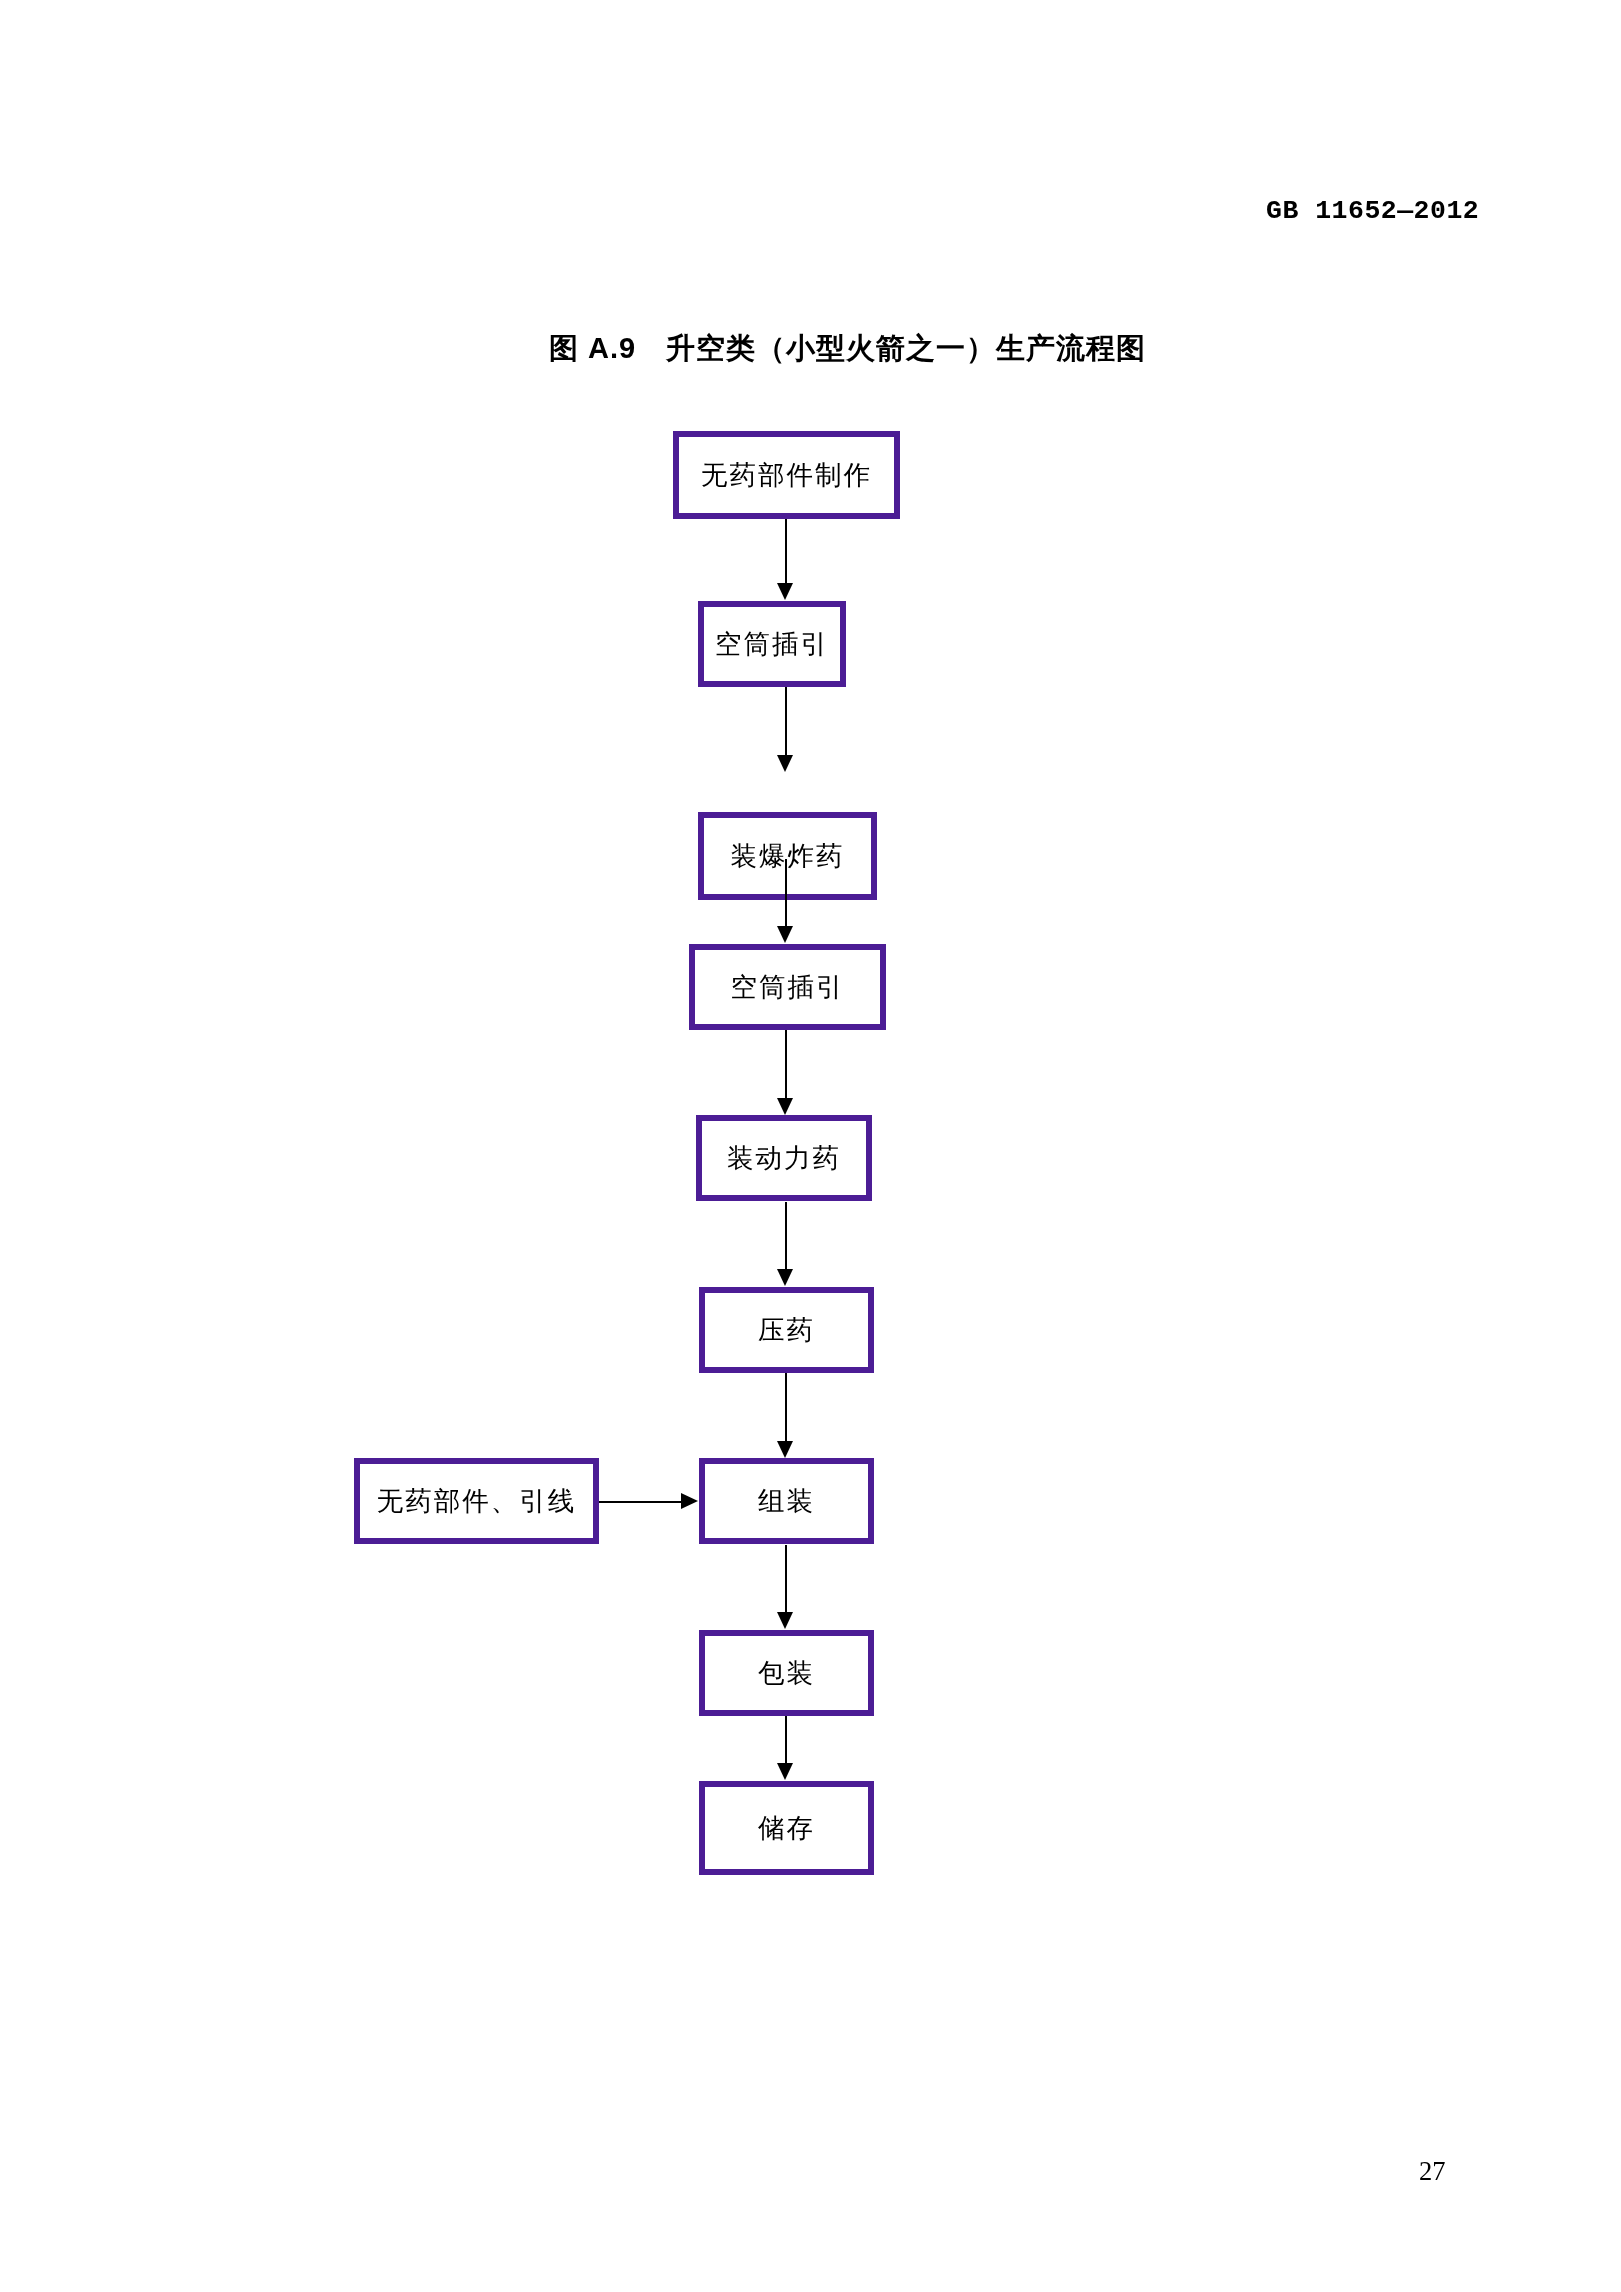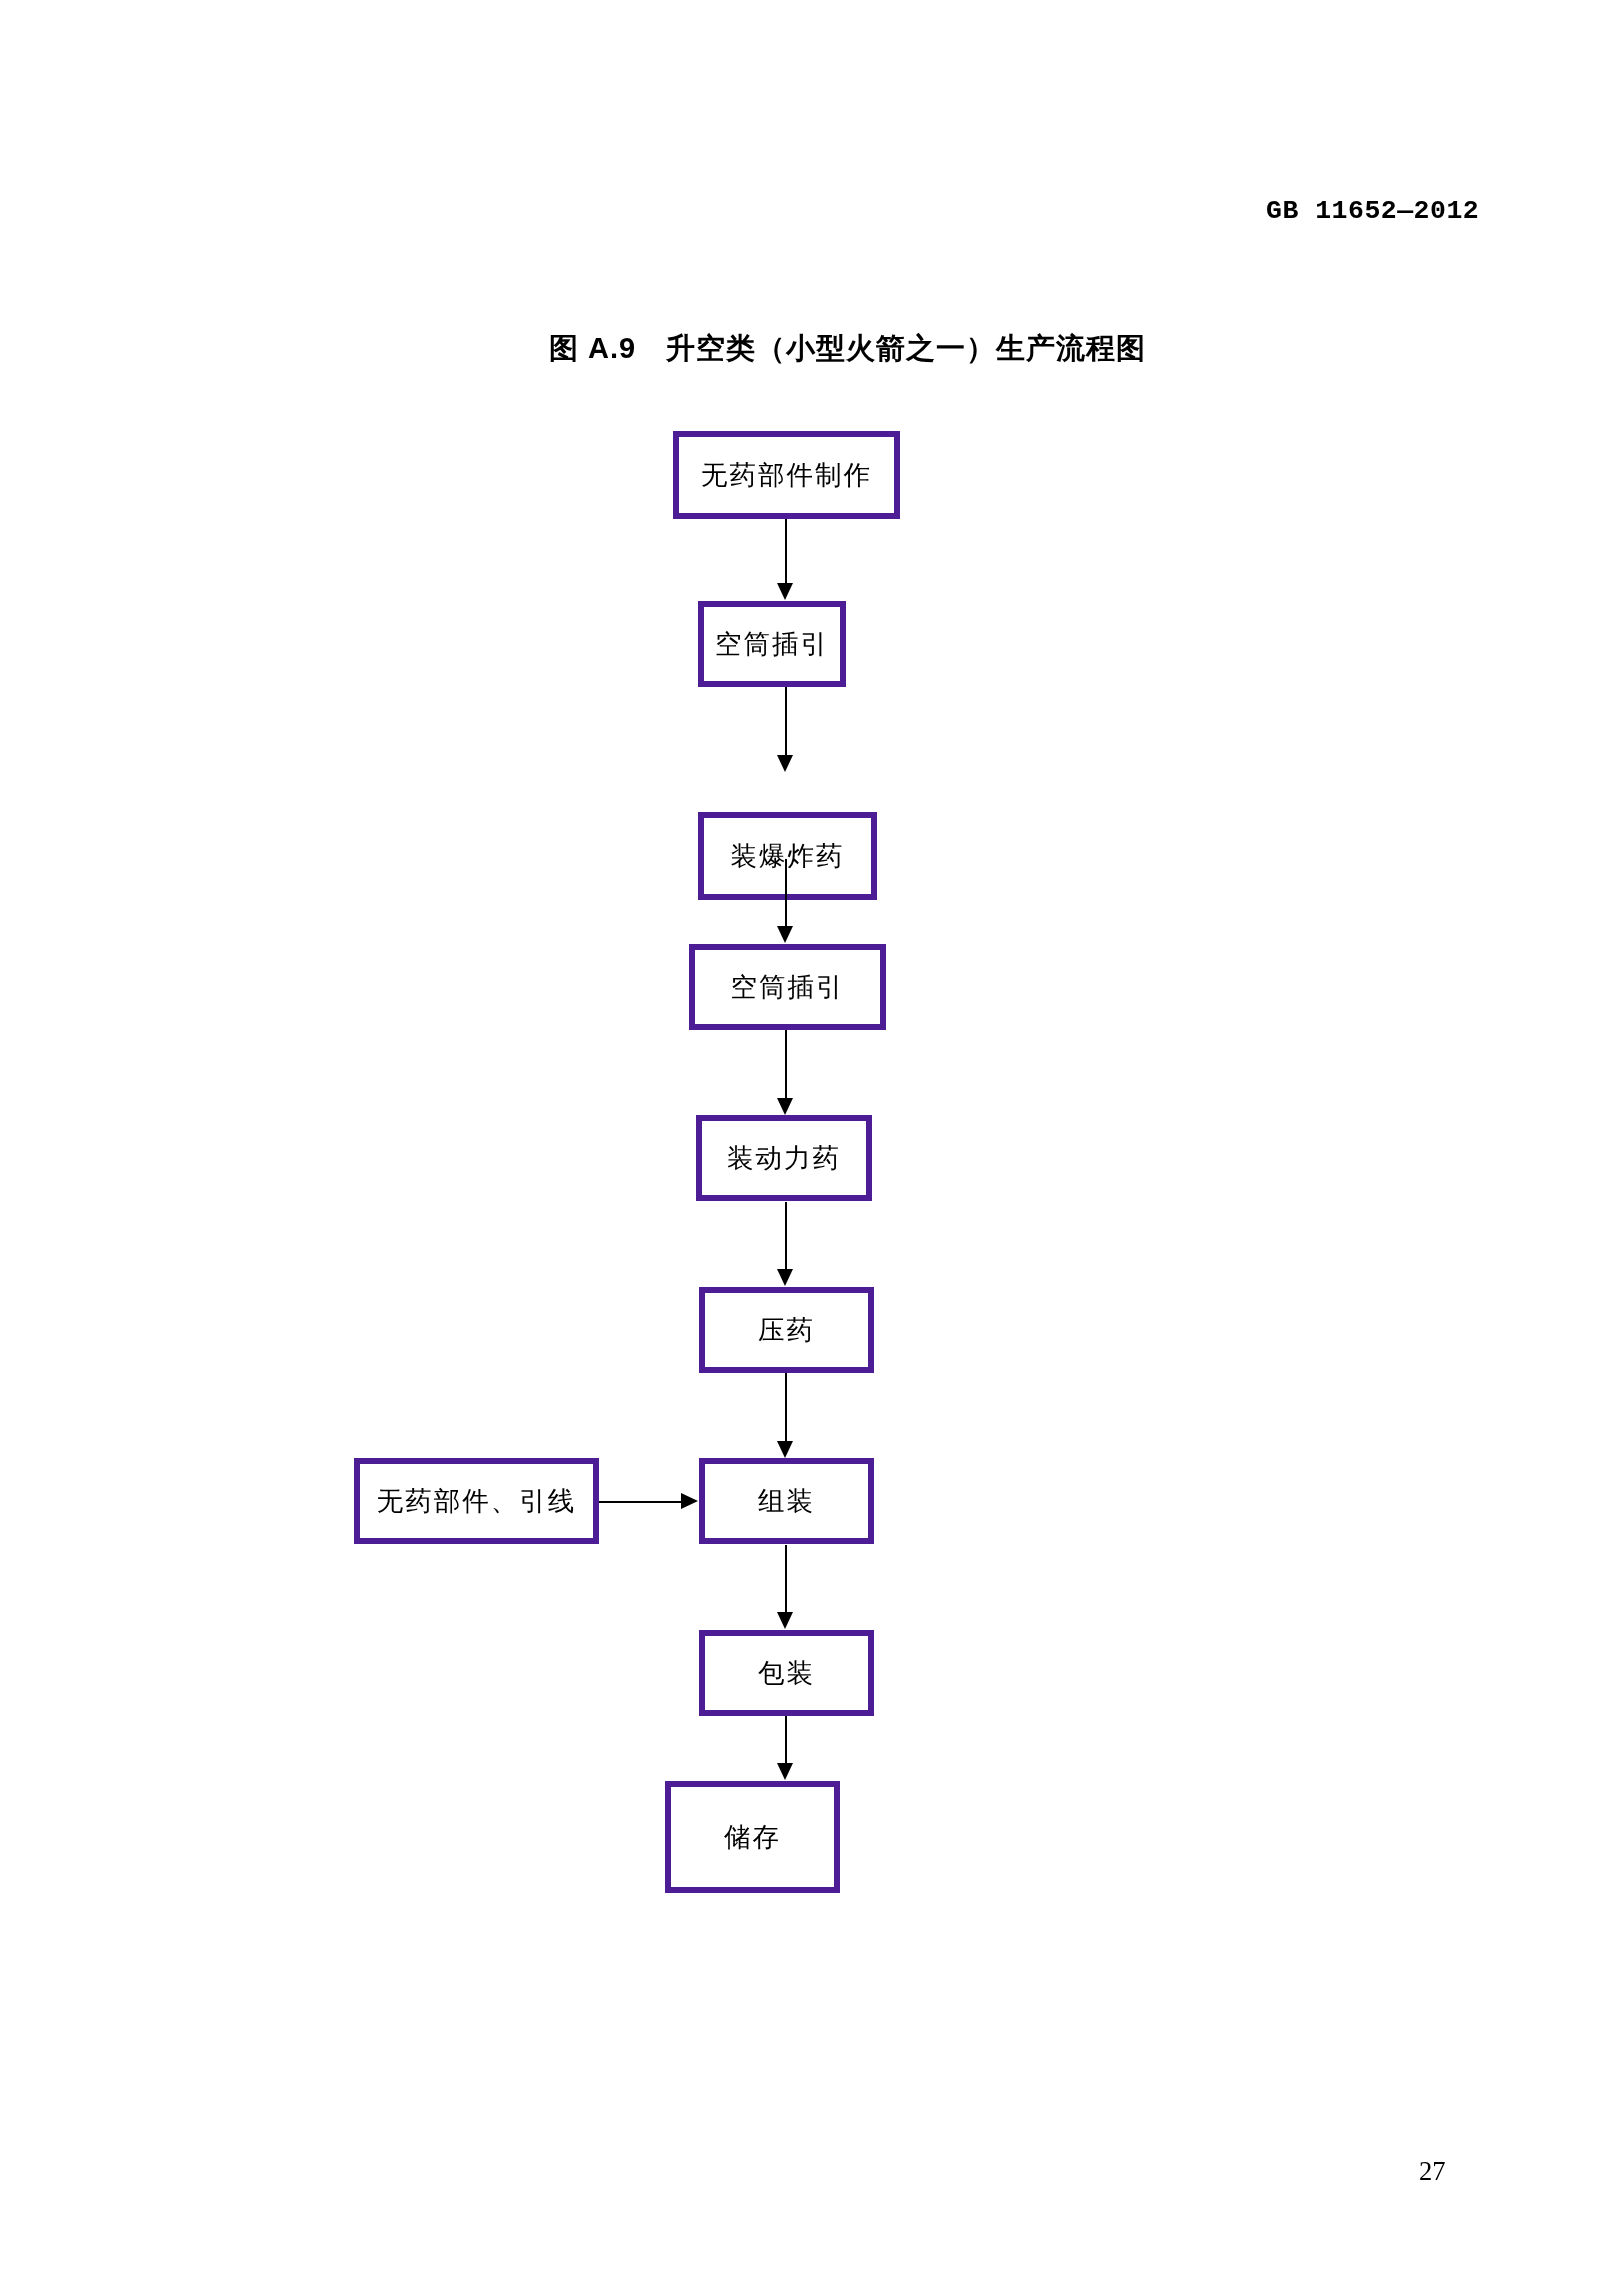--- a/index.html
+++ b/index.html
@@ -118,21 +118,21 @@
   </div>
 
   <div class="node" style="left:699px; top:1287px; width:175px; height:86px;">
     <span>压药</span>
   </div>
 
   <div class="node" style="left:699px; top:1630px; width:175px; height:86px;">
     <span>包装</span>
   </div>
 
-  <div class="node" style="left:665px; top:1781px; width:175px; height:112px;">
+  <div class="node" style="left:699px; top:1781px; width:175px; height:94px;">
     <span>储存</span>
   </div>
 
   <div class="node" style="left:354px; top:1458px; width:245px; height:86px;">
     <span>无药部件、引线</span>
   </div>
 
   <div class="vline" style="top:519px; height:66px;"></div>
   <div class="head-down" style="top:583px;"></div>
 

